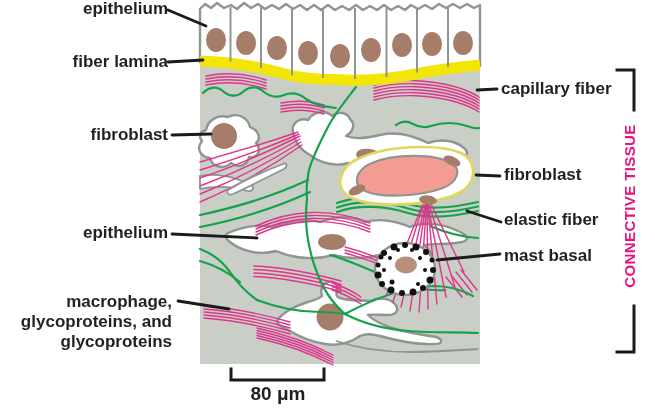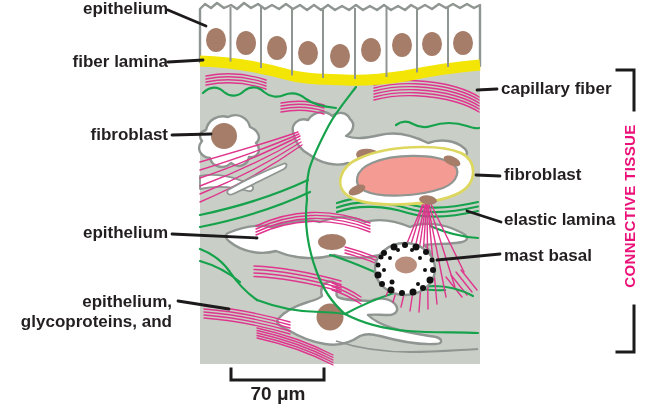--- a/index.html
+++ b/index.html
@@ -243,23 +243,24 @@
   <path class="brk" d="M617,70 L634,70 L634,110 M634,306 L634,352 L617,352"></path>
 
   <path class="brk" d="M231,369 L231,380 L324,380 L324,369"></path>
 </svg>
 
 <div class="lbl rt" style="left:70px;top:0px;width:98px"><span>epithelium</span></div>
 <div class="lbl rt" style="left:55px;top:53px;width:113px"><span>fiber lamina</span></div>
 <div class="lbl rt" style="left:54px;top:126px;width:114px"><span>fibroblast</span></div>
 <div class="lbl rt" style="left:80px;top:224px;width:88px"><span>epithelium</span></div>
 <div class="lbl rt" style="left:0px;top:292px;width:172px;line-height:20px">
-  <div>epithelium,</div>
+  <div>macrophage,</div>
   <div>glycoproteins, and</div>
+  <div>glycoproteins</div>
 </div>
 <div class="lbl" style="left:501px;top:80px"><span>capillary fiber</span></div>
 <div class="lbl" style="left:504px;top:166px"><span>fibroblast</span></div>
-<div class="lbl" style="left:504px;top:211px"><span>elastic lamina</span></div>
+<div class="lbl" style="left:504px;top:211px"><span>elastic fiber</span></div>
 <div class="lbl" style="left:504px;top:247px"><span>mast basal</span></div>
 <div class="lbl-vert"><span>CONNECTIVE TISSUE</span></div>
-<div class="scalebar-text"><span>70 μm</span></div>
+<div class="scalebar-text"><span>80 μm</span></div>
 
 </div>
 
 </body></html>

